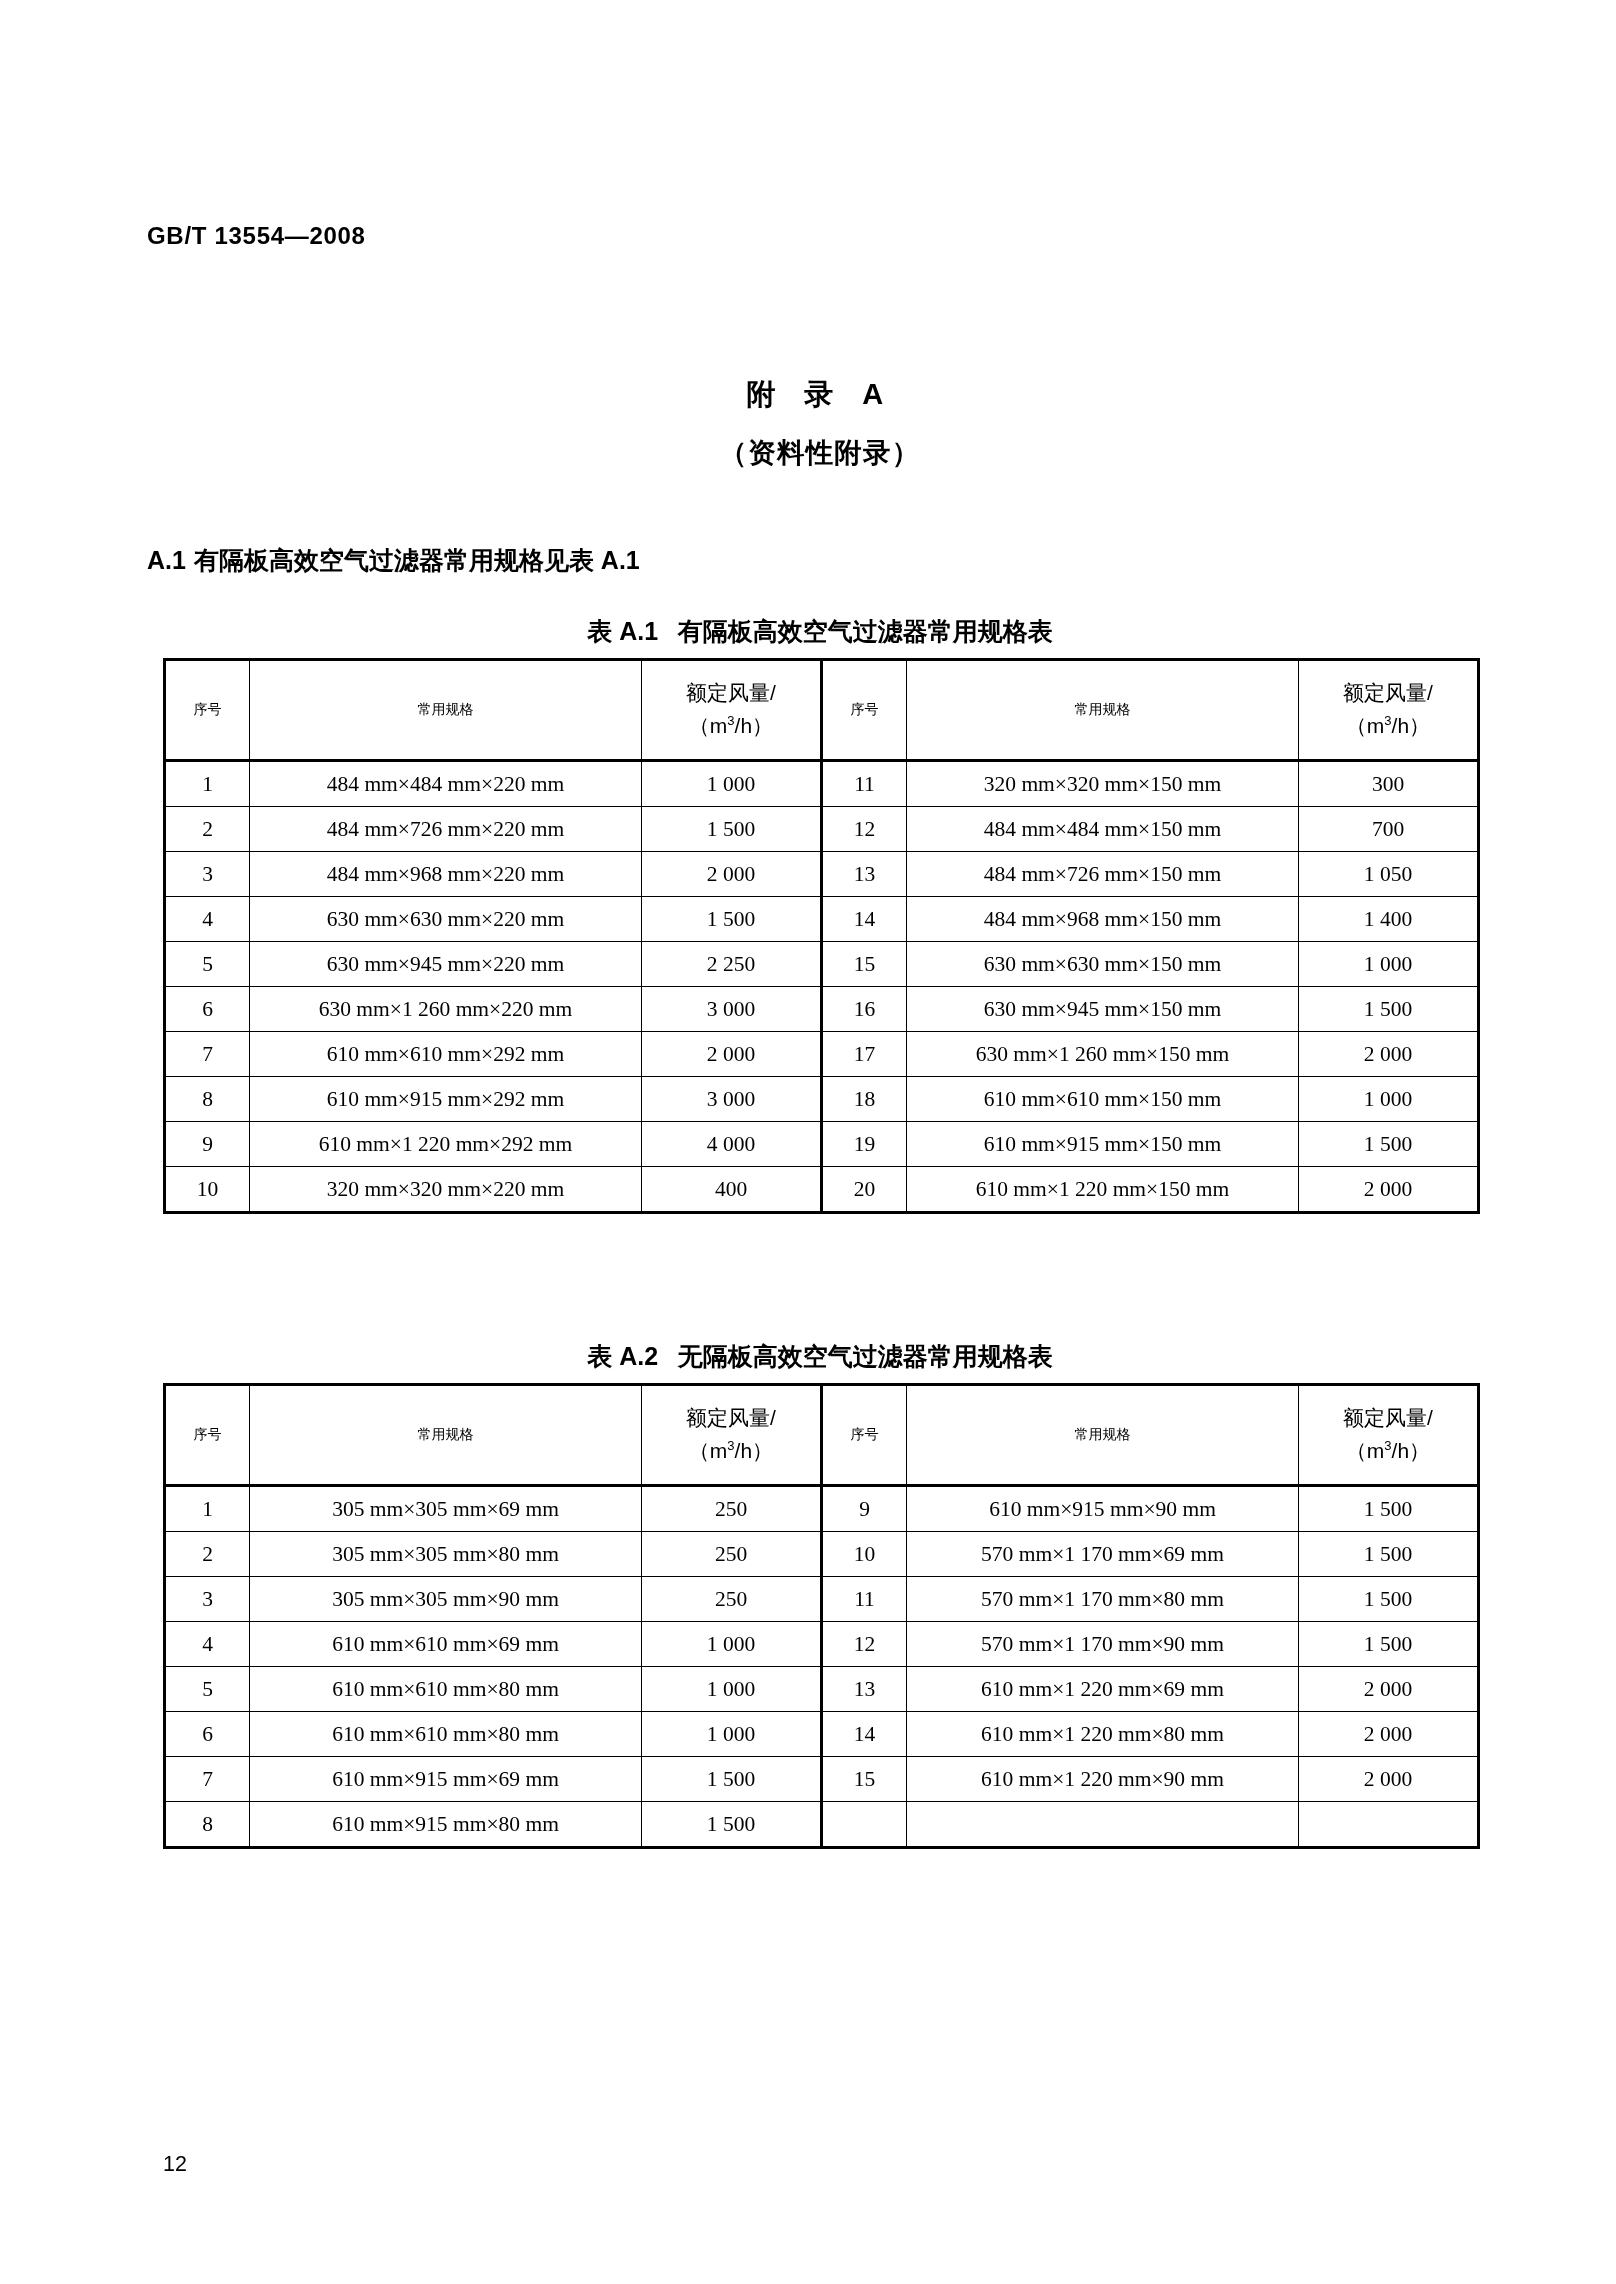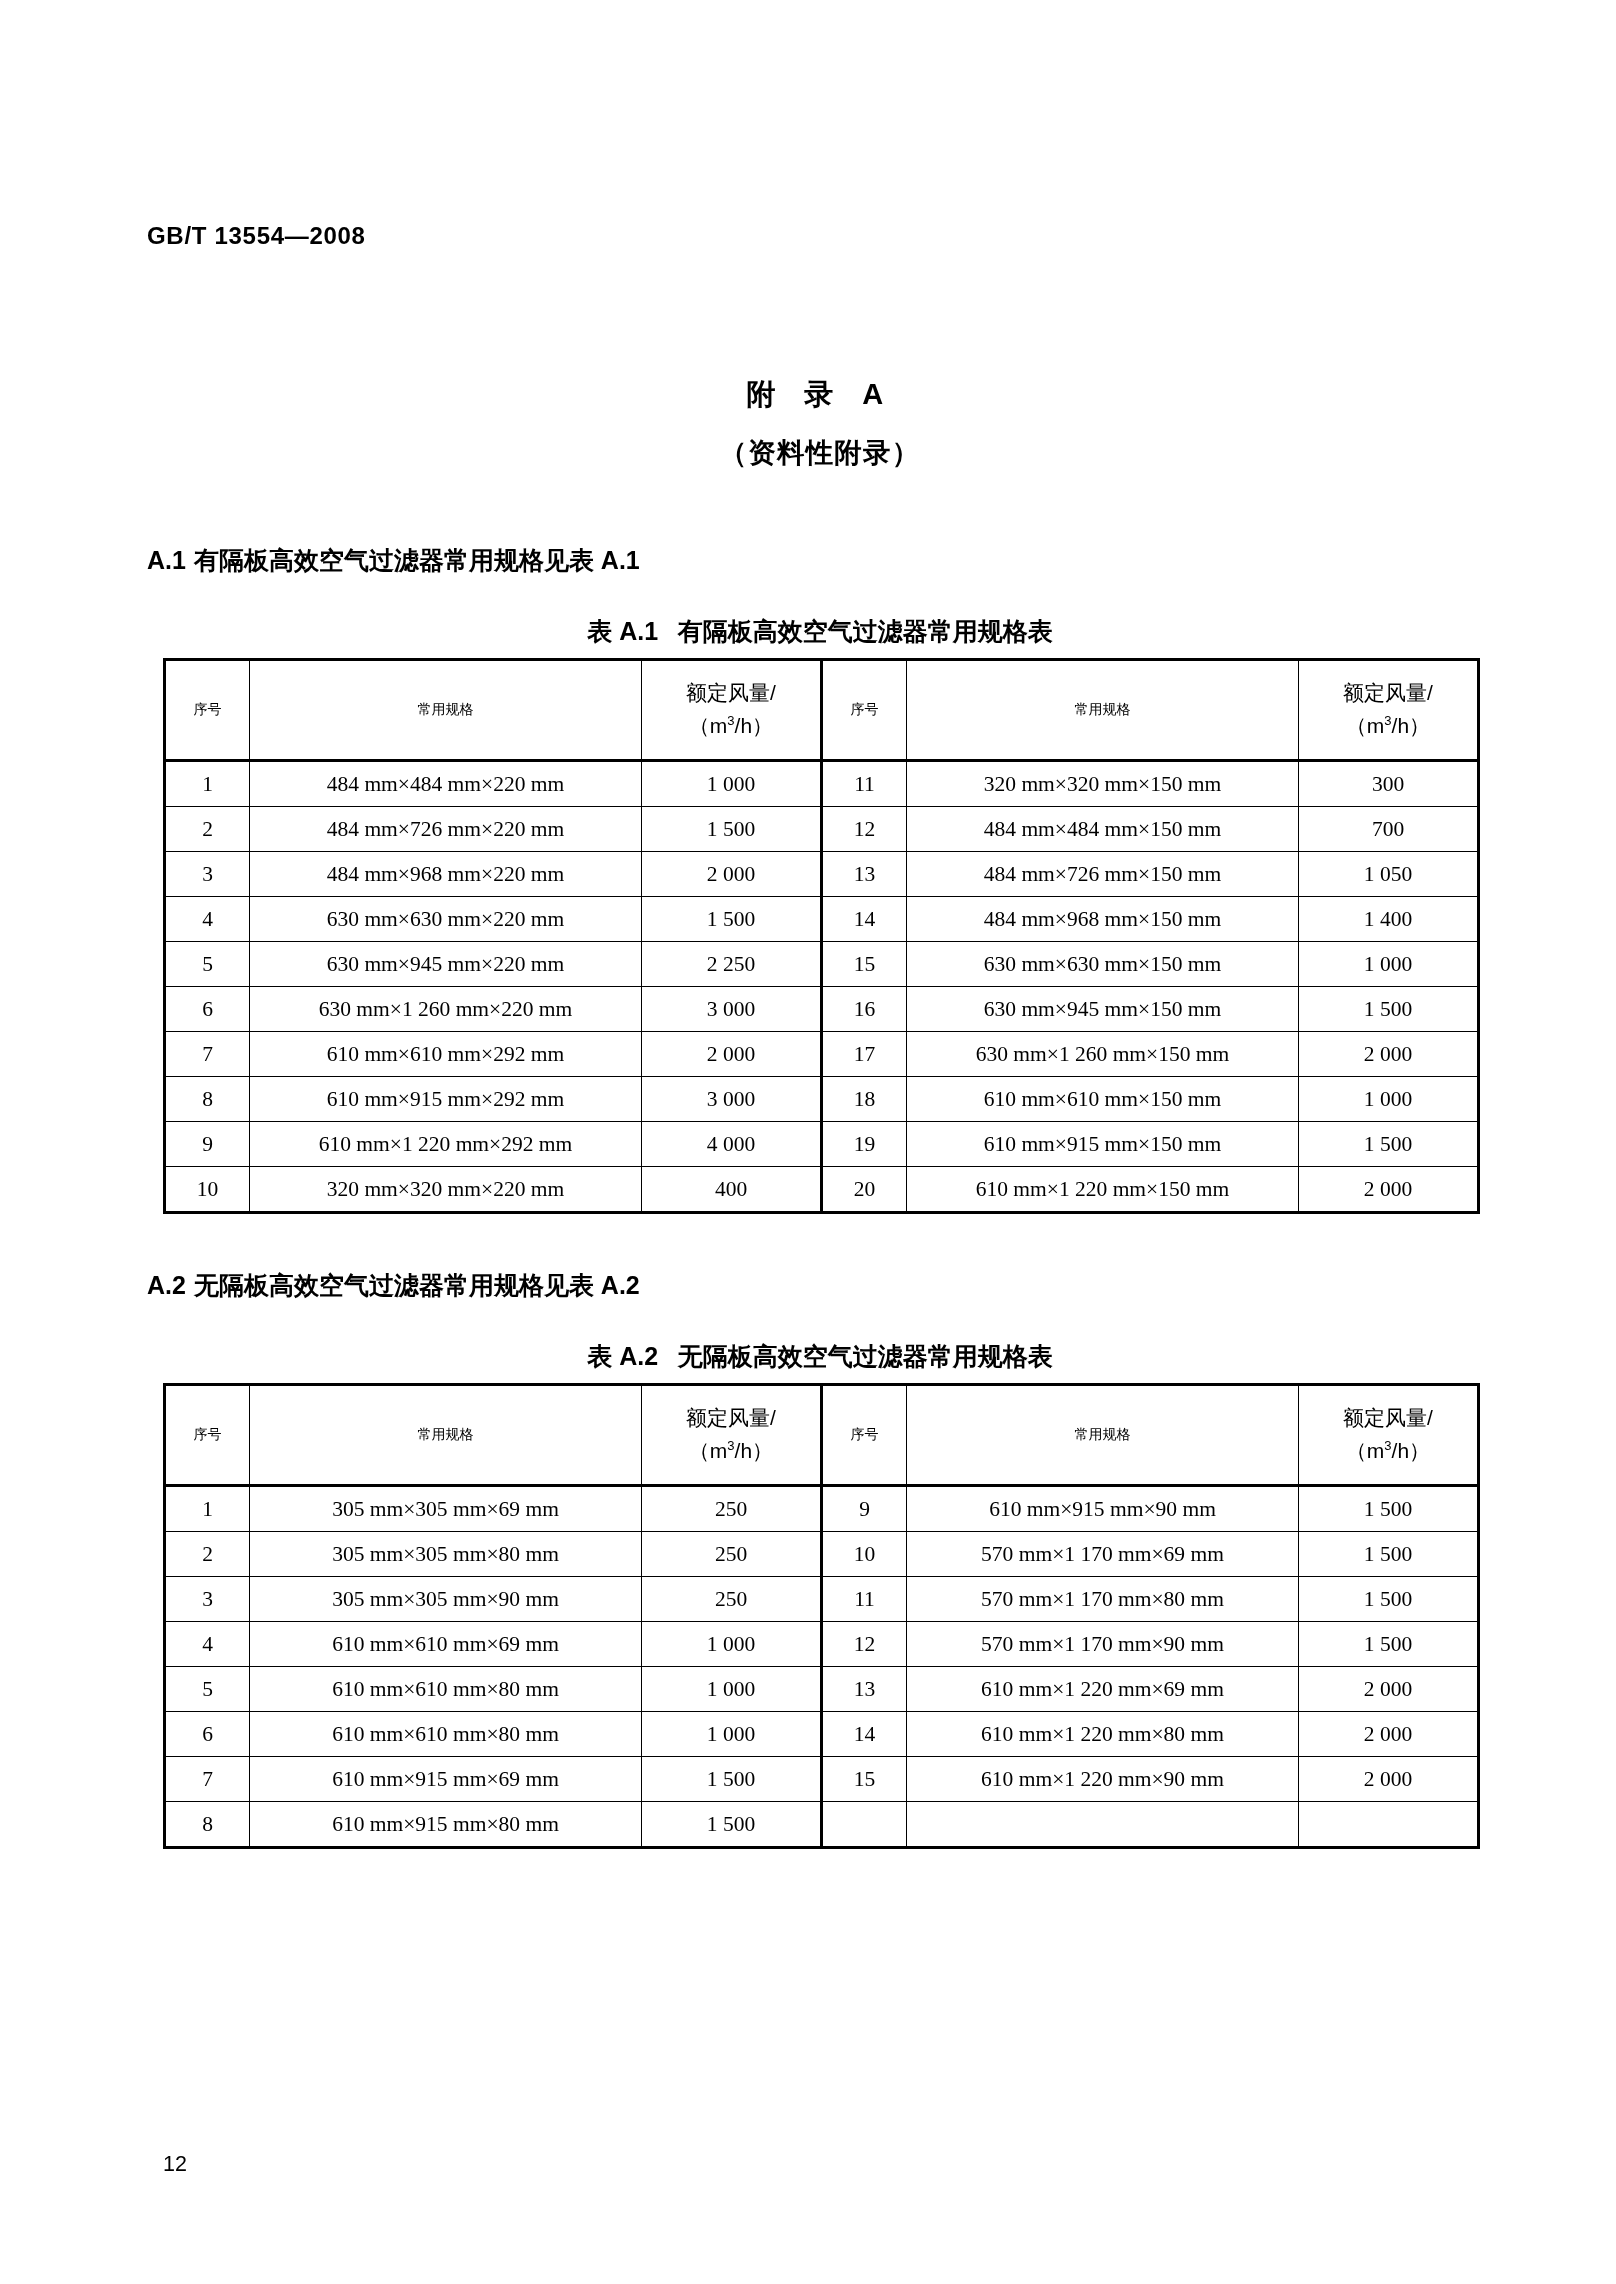--- a/index.html
+++ b/index.html
@@ -279,23 +279,20 @@
           <td>10</td>
           <td>320 mm×320 mm×220 mm</td>
           <td class="half-end">400</td>
           <td class="half-start">20</td>
           <td>610 mm×1 220 mm×150 mm</td>
           <td>2 000</td>
         </tr>
       </tbody>
   </table>
 
-  <div class="clause" id="clause-a2">
-    <span class="num">A.2</span><span>无隔板高效空气过滤器常用规格见表 A.2</span>
-  </div>
 
   <div class="tbl-caption" id="caption-a2">
     <span class="cap-num">表 A.2</span><span>无隔板高效空气过滤器常用规格表</span>
   </div>
 
   <table class="spec-table" id="table-a2">
     <colgroup>
       <col class="c-seq">
         <col class="c-spec">
         <col class="c-flow">

